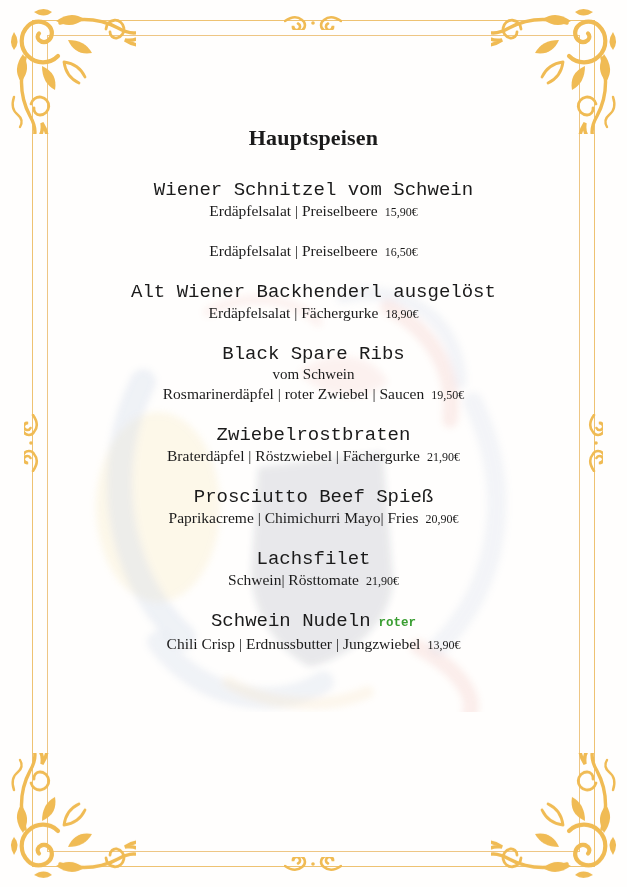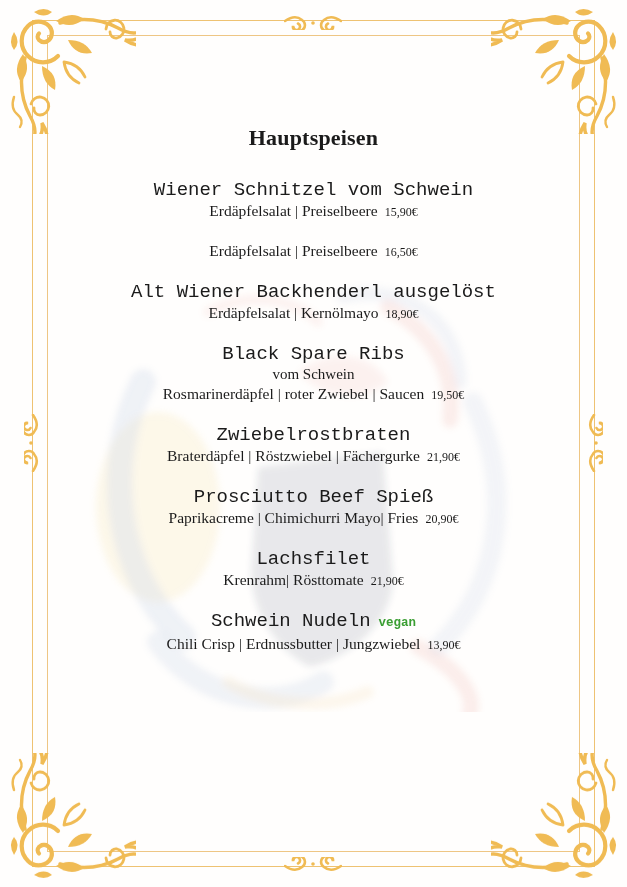--- a/index.html
+++ b/index.html
@@ -38,21 +38,21 @@
   .edge-scroll.right{right:4px; top:434px; transform:rotate(-90deg);}
   
   .watermark{
     position:absolute; left:88px; top:252px; width:450px; height:460px;
     opacity:.34; pointer-events:none;
   }
   
   .content{
     position:absolute; inset:35px 47px;
     padding-top:90px;
-    display:flex; flex-direction:column; align-items:center;
+    display:flex; flex-direction:column; 
     text-align:center;
   }
   .menu-title{
     font-size:22px; font-weight:bold; letter-spacing:.2px;
     line-height:26px; margin:0 0 28px 0;
   }
   .menu-item{ margin:0 0 19px 0; }
   .item-name{
     font-size:19px; line-height:22px; white-space:nowrap;font-family:Liberation Mono, monospace;
   }
@@ -165,21 +165,21 @@
   </div>
 
   <div class="menu-item">
 
     <div class="item-details"><span>Erdäpfelsalat  |  Preiselbeere</span><span class="item-price">16,50€</span></div>
   </div>
 
   <div class="menu-item">
     <div class="item-name"><span>Alt Wiener Backhenderl ausgelöst</span></div>
 
-    <div class="item-details"><span>Erdäpfelsalat  |  Kernölmayo</span><span class="item-price">18,90€</span></div>
+    <div class="item-details"><span>Erdäpfelsalat  |  Fächergurke</span><span class="item-price">18,90€</span></div>
   </div>
 
   <div class="menu-item">
     <div class="item-name"><span>Black Spare Ribs</span></div>
     <div class="item-subtitle">vom Schwein</div>
     <div class="item-details"><span>Rosmarinerdäpfel | roter Zwiebel | Saucen</span><span class="item-price">19,50€</span></div>
   </div>
 
   <div class="menu-item">
     <div class="item-name"><span>Zwiebelrostbraten</span></div>
@@ -189,28 +189,28 @@
 
   <div class="menu-item">
     <div class="item-name"><span>Prosciutto Beef Spieß</span></div>
 
     <div class="item-details"><span>Paprikacreme | Chimichurri Mayo| Fries</span><span class="item-price">20,90€</span></div>
   </div>
 
   <div class="menu-item">
     <div class="item-name"><span>Lachsfilet</span></div>
 
-    <div class="item-details"><span>Krenrahm| Rösttomate</span><span class="item-price">21,90€</span></div>
-  </div>
-
-  <div class="menu-item">
-
-  </div>
-
-  <div class="menu-item">
-    <div class="item-name"><span>Schwein Nudeln</span><span class="vegan-badge">vegan</span></div>
+    <div class="item-details"><span>Schwein| Rösttomate</span><span class="item-price">21,90€</span></div>
+  </div>
+
+  <div class="menu-item">
+
+  </div>
+
+  <div class="menu-item">
+    <div class="item-name"><span>Schwein Nudeln</span><span class="vegan-badge">roter</span></div>
 
     <div class="item-details"><span>Chili Crisp | Erdnussbutter | Jungzwiebel</span><span class="item-price">13,90€</span></div>
   </div>
 </div>
   </div>
 
 </div>
 
 </body></html>

